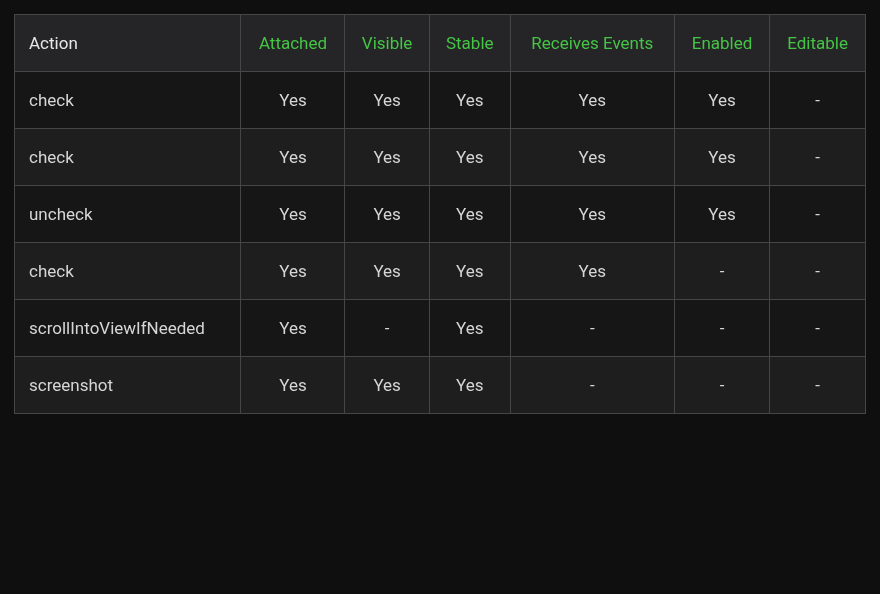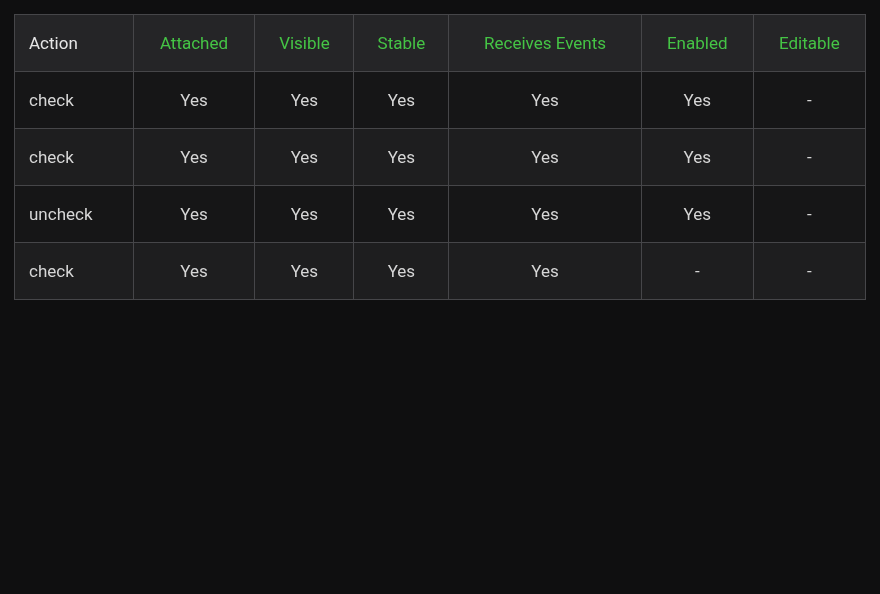--- a/index.html
+++ b/index.html
@@ -99,14 +99,32 @@
     </tr>
     <tr>
       <td>check</td>
       <td>Yes</td>
       <td>Yes</td>
       <td>Yes</td>
       <td>Yes</td>
       <td>-</td>
       <td>-</td>
     </tr>
+    <tr>
+      <td>scrollIntoViewIfNeeded</td>
+      <td>Yes</td>
+      <td>-</td>
+      <td>Yes</td>
+      <td>-</td>
+      <td>-</td>
+      <td>-</td>
+    </tr>
+    <tr>
+      <td>screenshot</td>
+      <td>Yes</td>
+      <td>Yes</td>
+      <td>Yes</td>
+      <td>-</td>
+      <td>-</td>
+      <td>-</td>
+    </tr>
   </tbody>
 </table>
 
 </body></html>

